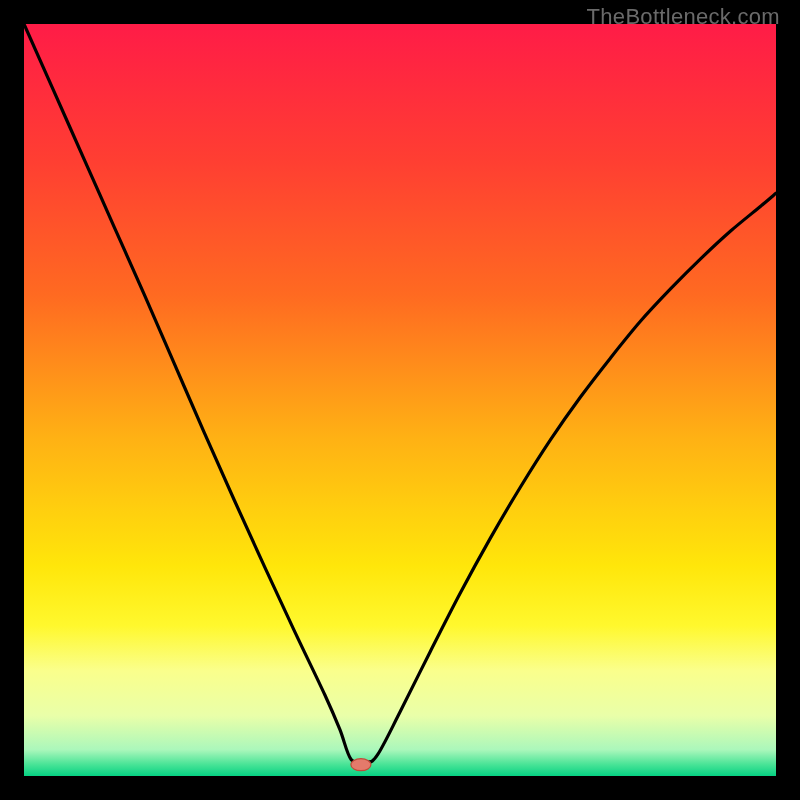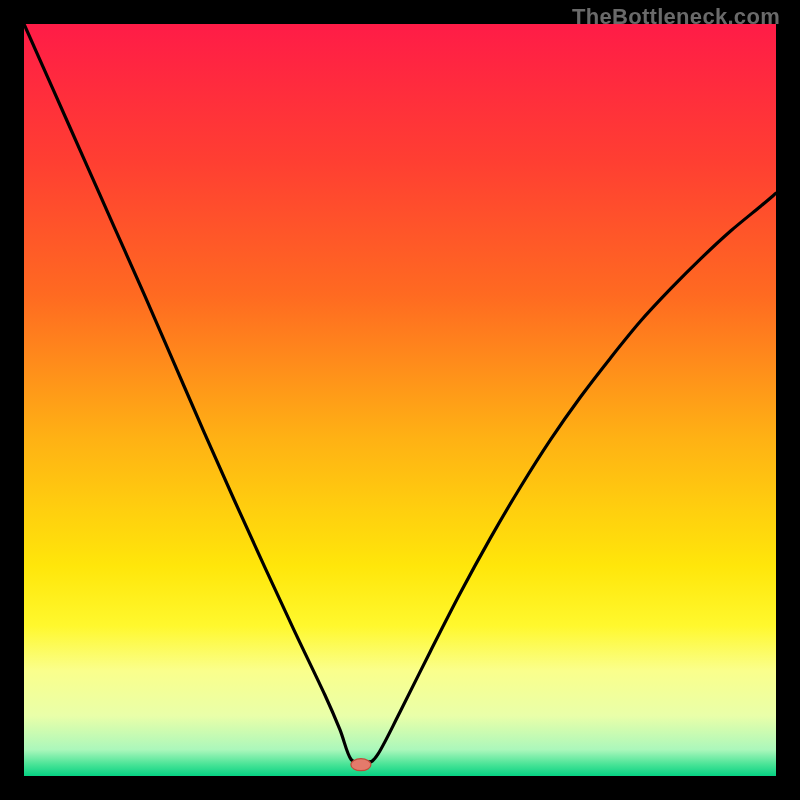--- a/index.html
+++ b/index.html
@@ -15,21 +15,21 @@
     width: 800px;
     height: 800px;
     background: #000;
   }
   .watermark {
     position: absolute;
     top: 4px;
     right: 20px;
     color: #6a6a6a;
     font-size: 22px;
-    font-weight: 700;
+    font-weight: 400;
     letter-spacing: 0.3px;
     z-index: 10;
   }
   .plot {
     position: absolute;
     left: 24px;
     top: 24px;
     width: 752px;
     height: 752px;
   }

